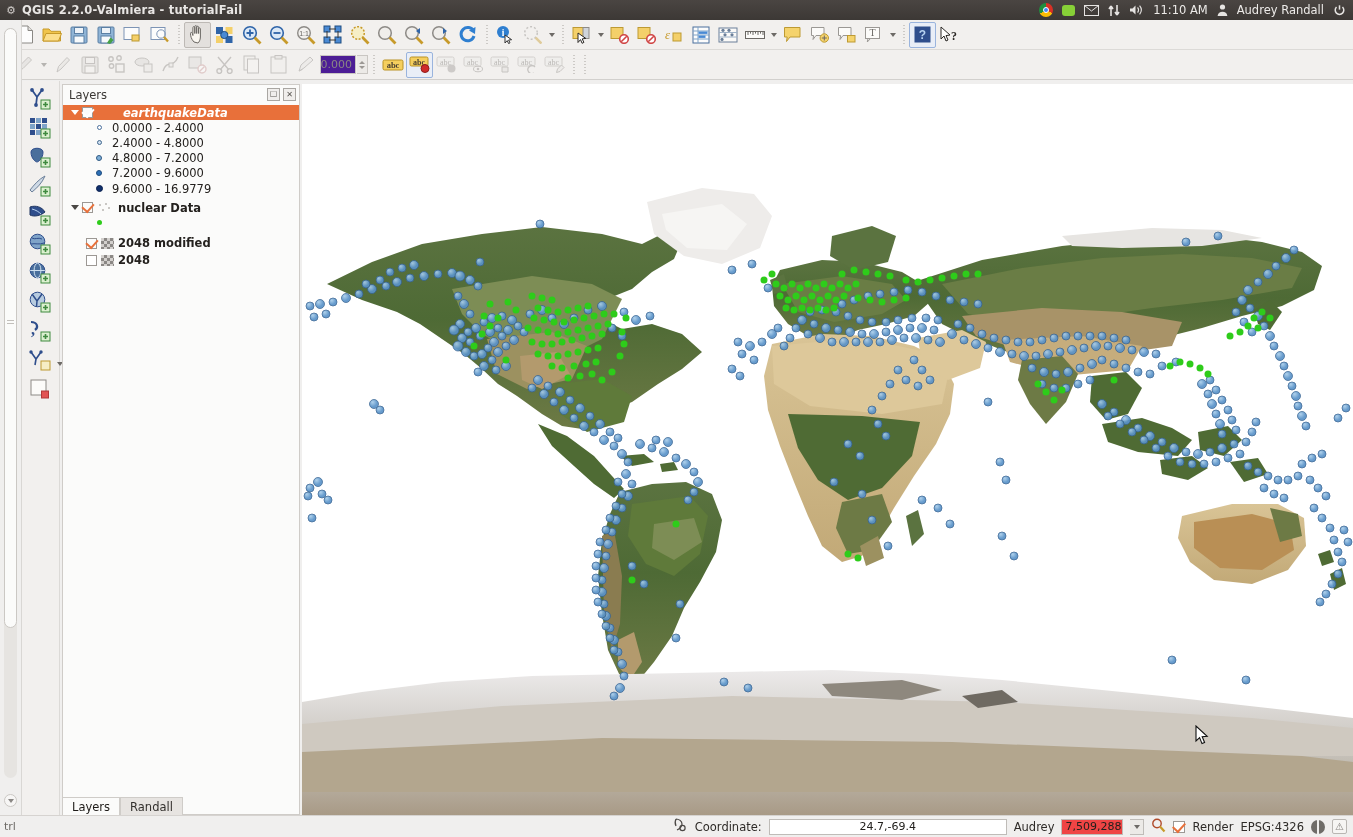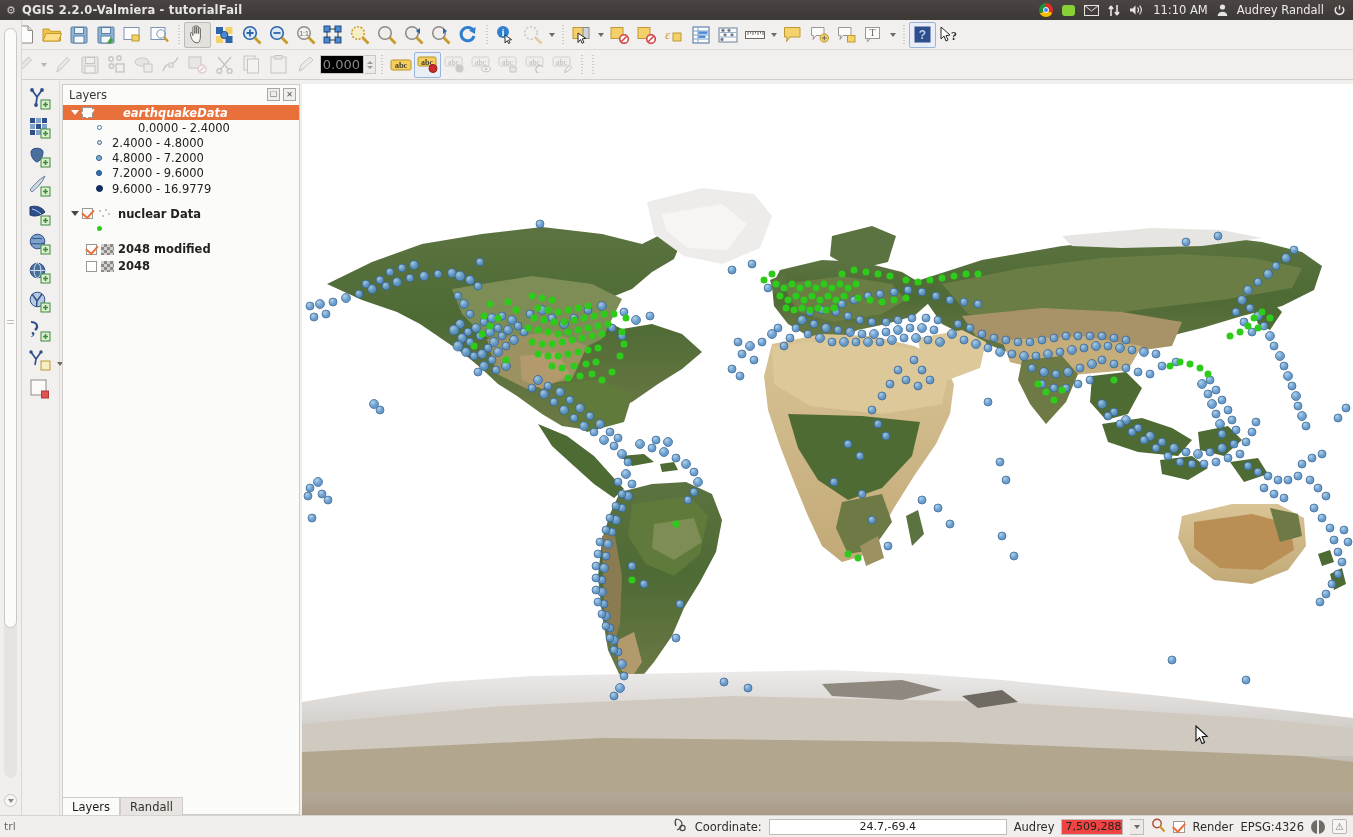--- a/index.html
+++ b/index.html
@@ -46,23 +46,23 @@
     background-size: 2px 100%; background-position: center; background-repeat: no-repeat;
     opacity:.8; flex: 0 0 auto; }
   .tbtn { width: 27px; height: 26px; display: flex; align-items: center; justify-content: center;
     border: 1px solid transparent; border-radius: 2px; flex: 0 0 auto; }
   .tbtn.active { background: #e3e0dd; border-color: #bdb9b5; }
   .tbtn.sel { background: #e9eef7; border-color: #9ab4dd; }
   .tbtn.dim { opacity: .42; }
   .tbtn svg { display: block; }
   .tarrow { width: 11px; height: 26px; display:flex; align-items:center; justify-content:center; flex:0 0 auto; }
   .tarrow i { width:0;height:0;border-left:3.5px solid transparent;border-right:3.5px solid transparent;border-top:4px solid #6d6a66;display:block; }
-  .spin { width: 44px; height: 19px; background: #000000; border: 1px solid #c9c6c2;
+  .spin { width: 36px; height: 19px; background: #4c1d95; border: 1px solid #c9c6c2;
     display:flex; align-items:center; justify-content:flex-end; padding-right:3px;
-    font-size: 13px; color: #8a8784; flex:0 0 auto; margin: 0 1px; }
+    font-size: 11px; color: #8a8784; flex:0 0 auto; margin: 0 1px; }
   .spin-ar { width:11px;height:19px;border:1px solid #c9c6c2;border-left:none;background:#eceae7;
     display:flex;flex-direction:column;align-items:center;justify-content:center;gap:2px;flex:0 0 auto;}
   .spin-ar i{width:0;height:0;border-left:3px solid transparent;border-right:3px solid transparent;display:block;}
   .spin-ar .up{border-bottom:3px solid #9b9894;} .spin-ar .dn{border-top:3px solid #9b9894;}
 
   
   .vtoolbar {
     position: absolute; left: 22px; top: 81px; width: 38px; height: 734px;
     background: #f2f0ee; border-right: 1px solid #dcdad7;
     display: flex; flex-direction: column; align-items: center; padding-top: 3px;
@@ -699,21 +699,21 @@
     </div>
     <div class="tree">
 
       <div class="trow selected" style="padding-left:5px;">
         <span class="tw">
             <i class="caret"></i>
           </span>
         <span class="cbx on"></span>
         <span class="tlabel" style="padding-left:26px;">earthquakeData</span>
       </div>
-      <div class="trow" style="padding-left:28px;gap:26px;">
+      <div class="trow" style="padding-left:28px;">
         <span class="symbol">
             <span class="dot" style="width:5px;height:5px;background:#ffffff;border:1px solid #4a6f9c;"></span>
           </span>
         <span class="tlabel" style="padding-left:5px;">0.0000 - 2.4000</span>
       </div>
       <div class="trow" style="padding-left:28px;">
         <span class="symbol">
             <span class="dot" style="width:5px;height:5px;background:#cfe0f0;border:1px solid #43688f;"></span>
           </span>
         <span class="tlabel" style="padding-left:5px;">2.4000 - 4.8000</span>
@@ -730,21 +730,21 @@
           </span>
         <span class="tlabel" style="padding-left:5px;">7.2000 - 9.6000</span>
       </div>
       <div class="trow" style="padding-left:28px;">
         <span class="symbol">
             <span class="dot" style="width:7px;height:7px;background:#10306b;border:1px solid #0a2050;"></span>
           </span>
         <span class="tlabel" style="padding-left:5px;">9.6000 - 16.9779</span>
       </div>
 
-      <div class="trow" style="padding-left:5px;margin-top:10px;font-weight:bold;">
+      <div class="trow" style="padding-left:5px;margin-top:4px;font-weight:bold;">
         <span class="tw">
             <i class="caret"></i>
           </span>
         <span class="cbx on"></span>
         <span class="nuc-ico">
           <span style="left:2px;top:2px;"></span>
             <span style="left:8px;top:1px;"></span>
             <span style="left:5px;top:7px;"></span>
             <span style="left:11px;top:5px;"></span>
         </span>

